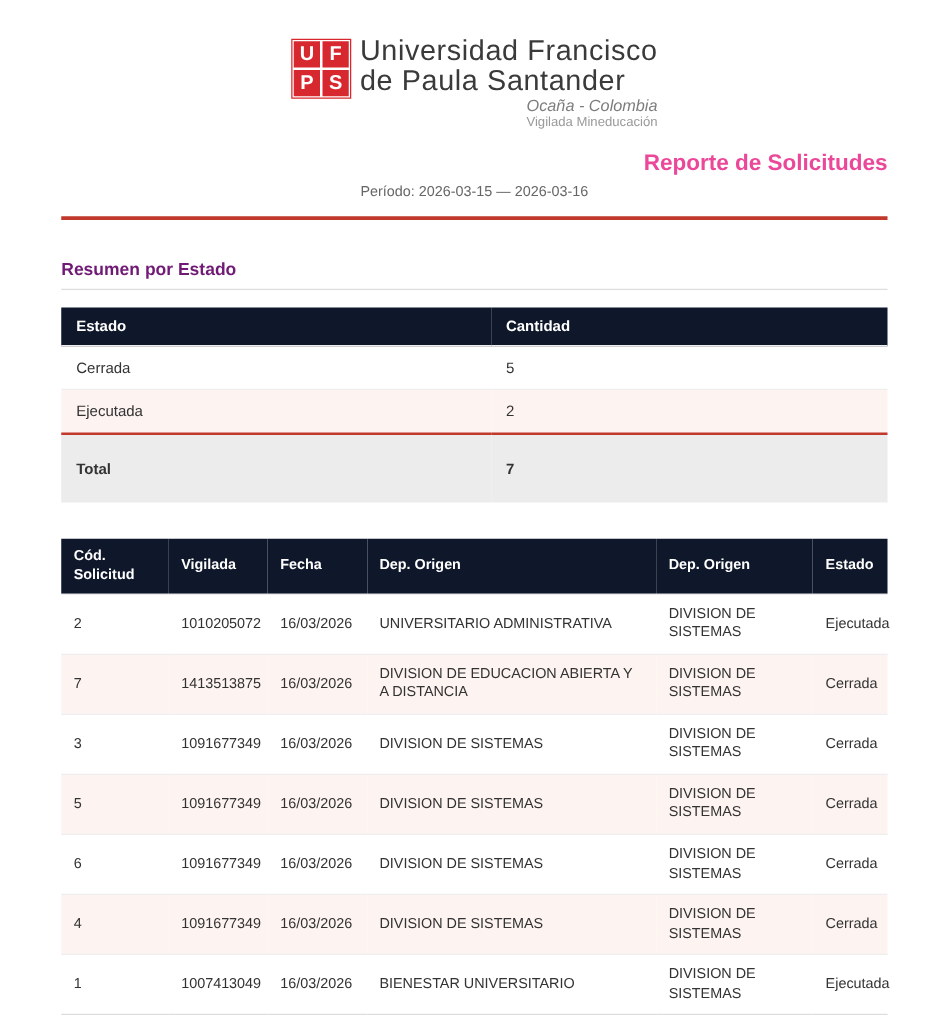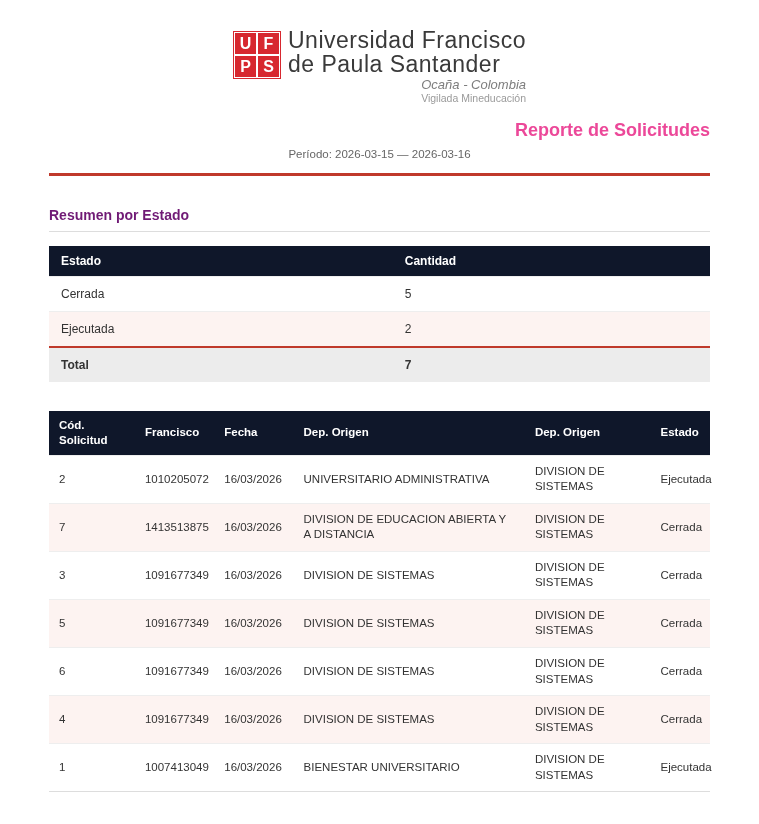--- a/index.html
+++ b/index.html
@@ -55,21 +55,21 @@
   
   table { width: 100%; border-collapse: collapse; table-layout: fixed; margin-top: 14px; }
   thead th {
     background: #0f172a; color: #ffffff; font-weight: bold;
     text-align: left; vertical-align: middle;
   }
   .summary-table thead th { font-size: 12px; padding: 8px 12px; }
   .summary-table tbody td { font-size: 12px; padding: 10px 12px; border-top: 1px solid #eeeeee; }
   .summary-table tbody tr.alt { background: #fdf3f1; }
   .summary-table tfoot td {
-    font-size: 12px; font-weight: bold; padding: 10px 12px;
+    font-size: 12px; font-weight: bold; padding: 20px 12px;
     background: #ececec; border-top: 2px solid #c0392b;
   }
   .col-estado { width: 52%; } .col-cantidad { width: 48%; }
 
   .detail-table thead th { font-size: 11.5px; padding: 7px 10px; line-height: 1.3; }
   .detail-table tbody td {
     font-size: 11.5px; padding: 8px 10px; line-height: 1.35;
     border-top: 1px solid #eeeeee; vertical-align: middle;
   }
   .detail-table tbody tr.alt { background: #fdf3f1; }
@@ -139,21 +139,21 @@
         <col class="dcol-cod">
           <col class="dcol-doc">
           <col class="dcol-fecha">
         <col class="dcol-origen">
           <col class="dcol-destino">
           <col class="dcol-estado">
       </colgroup>
       <thead>
         <tr>
           <th>Cód. Solicitud</th>
-          <th>Francisco</th>
+          <th>Vigilada</th>
           <th>Fecha</th>
           <th>Dep. Origen</th>
           <th>Dep. Origen</th>
           <th>Estado</th>
         </tr>
       </thead>
       <tbody>
           <tr>
             <td>2</td>
             <td>1010205072</td>

